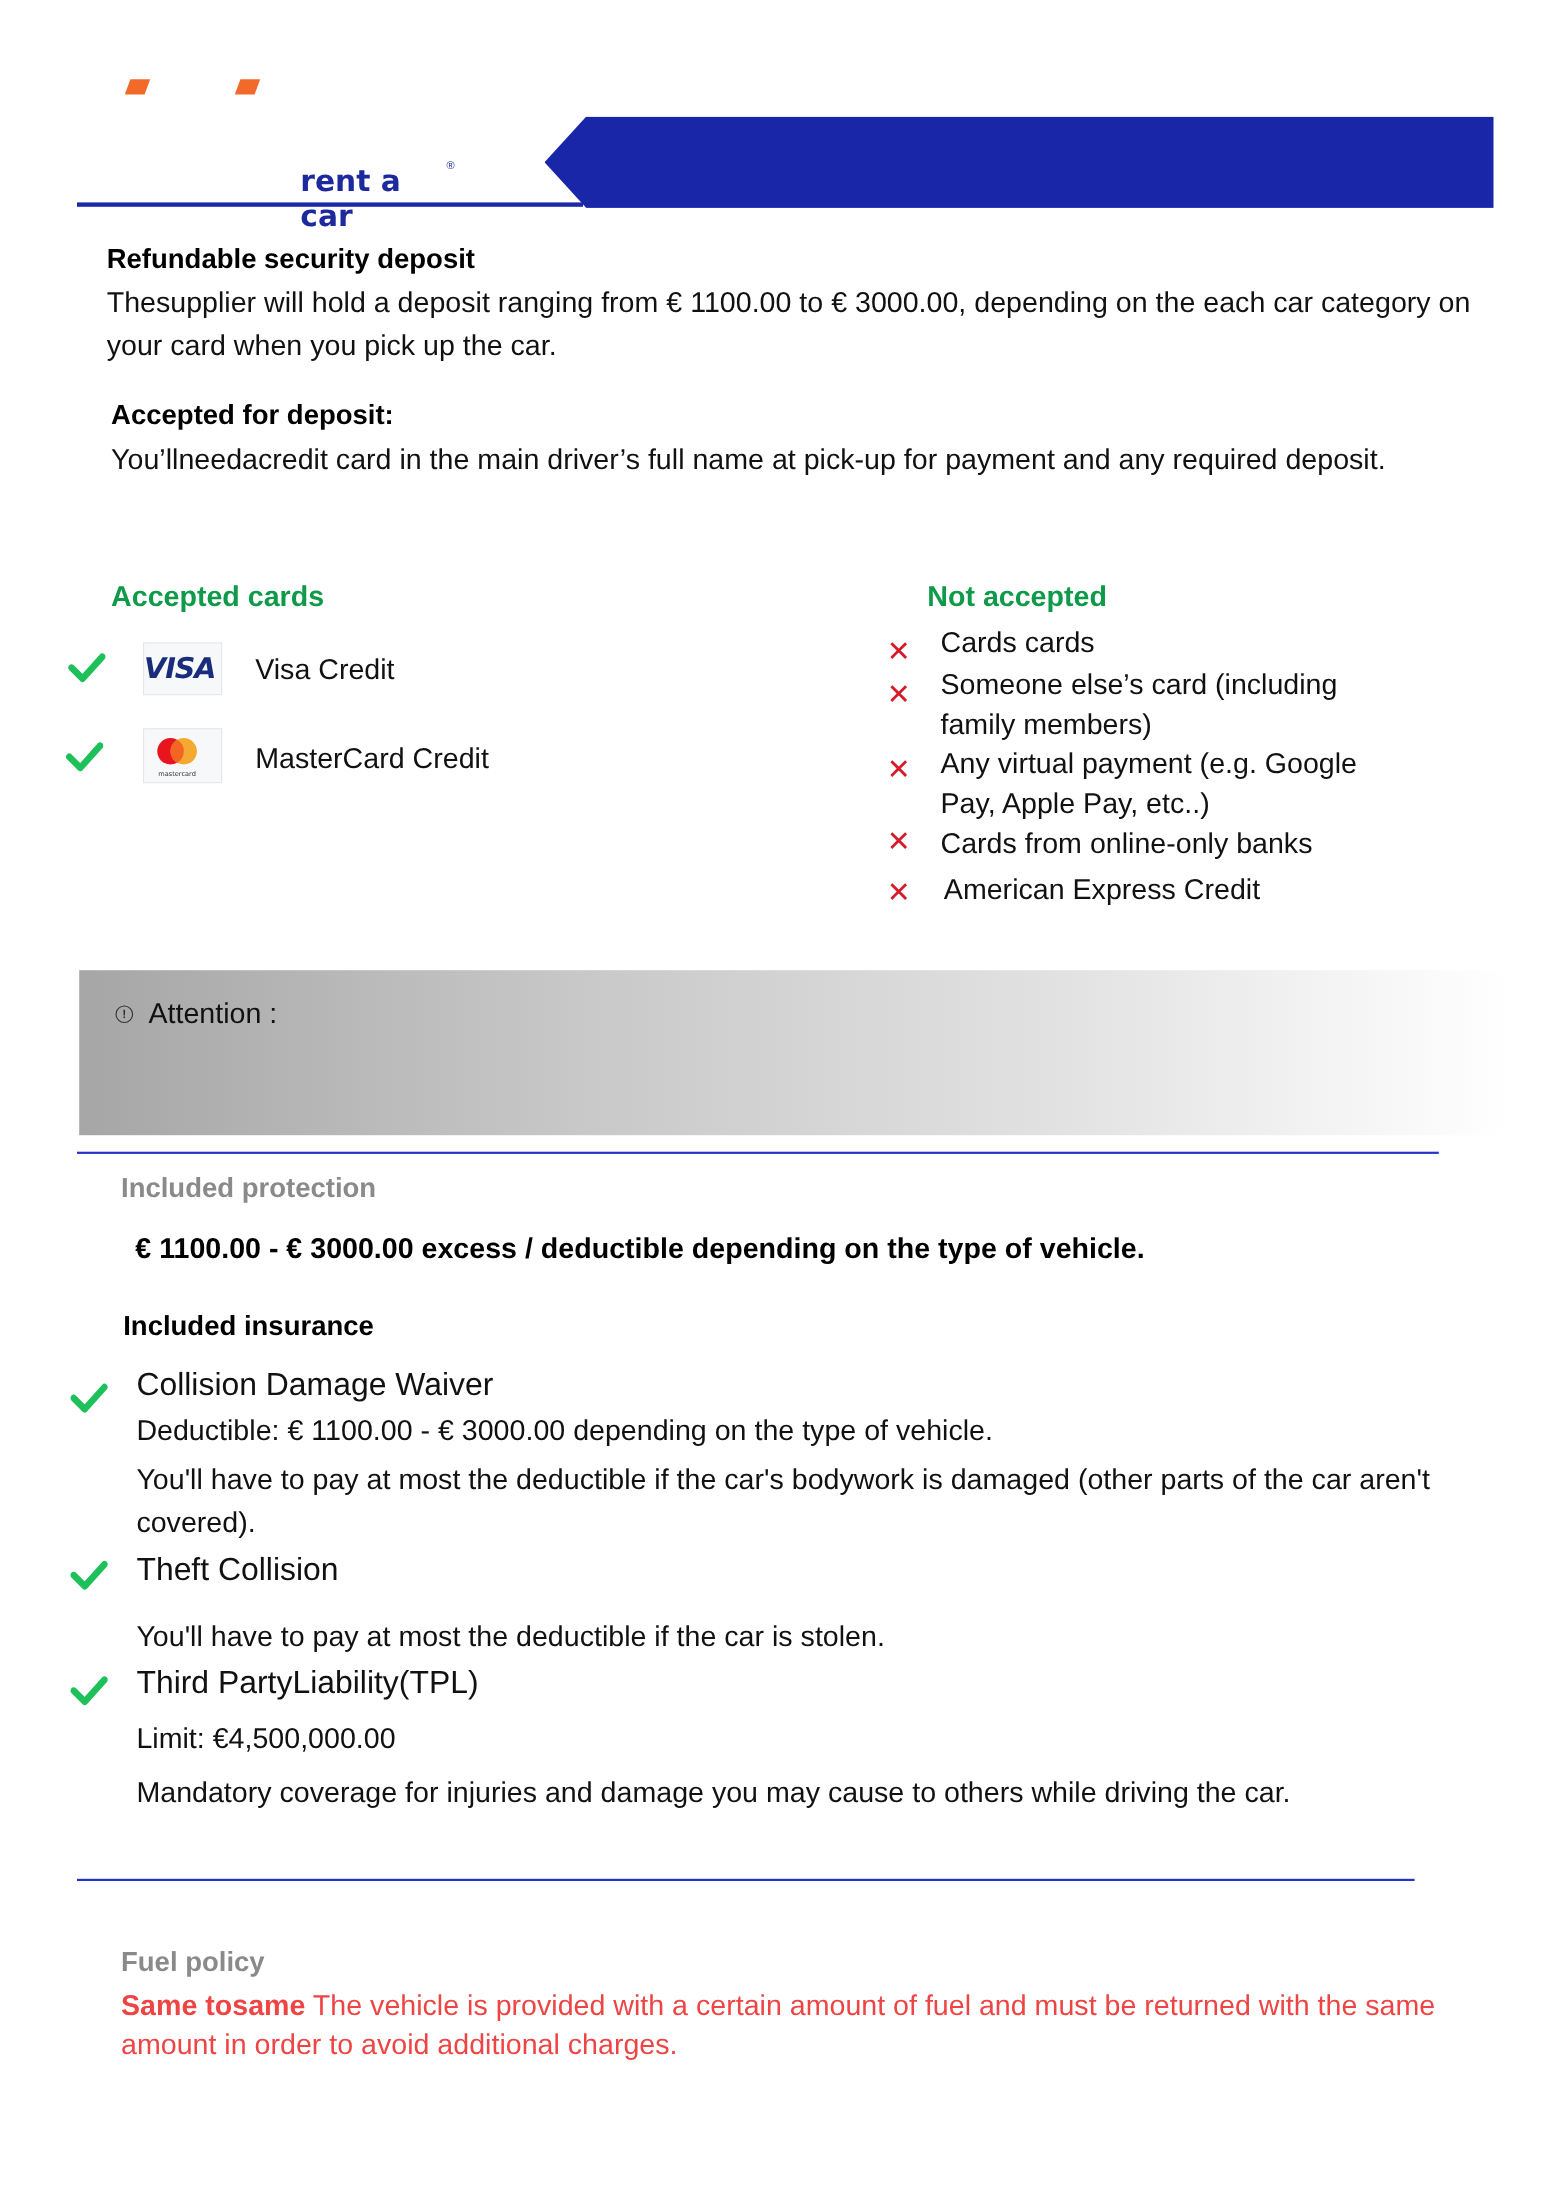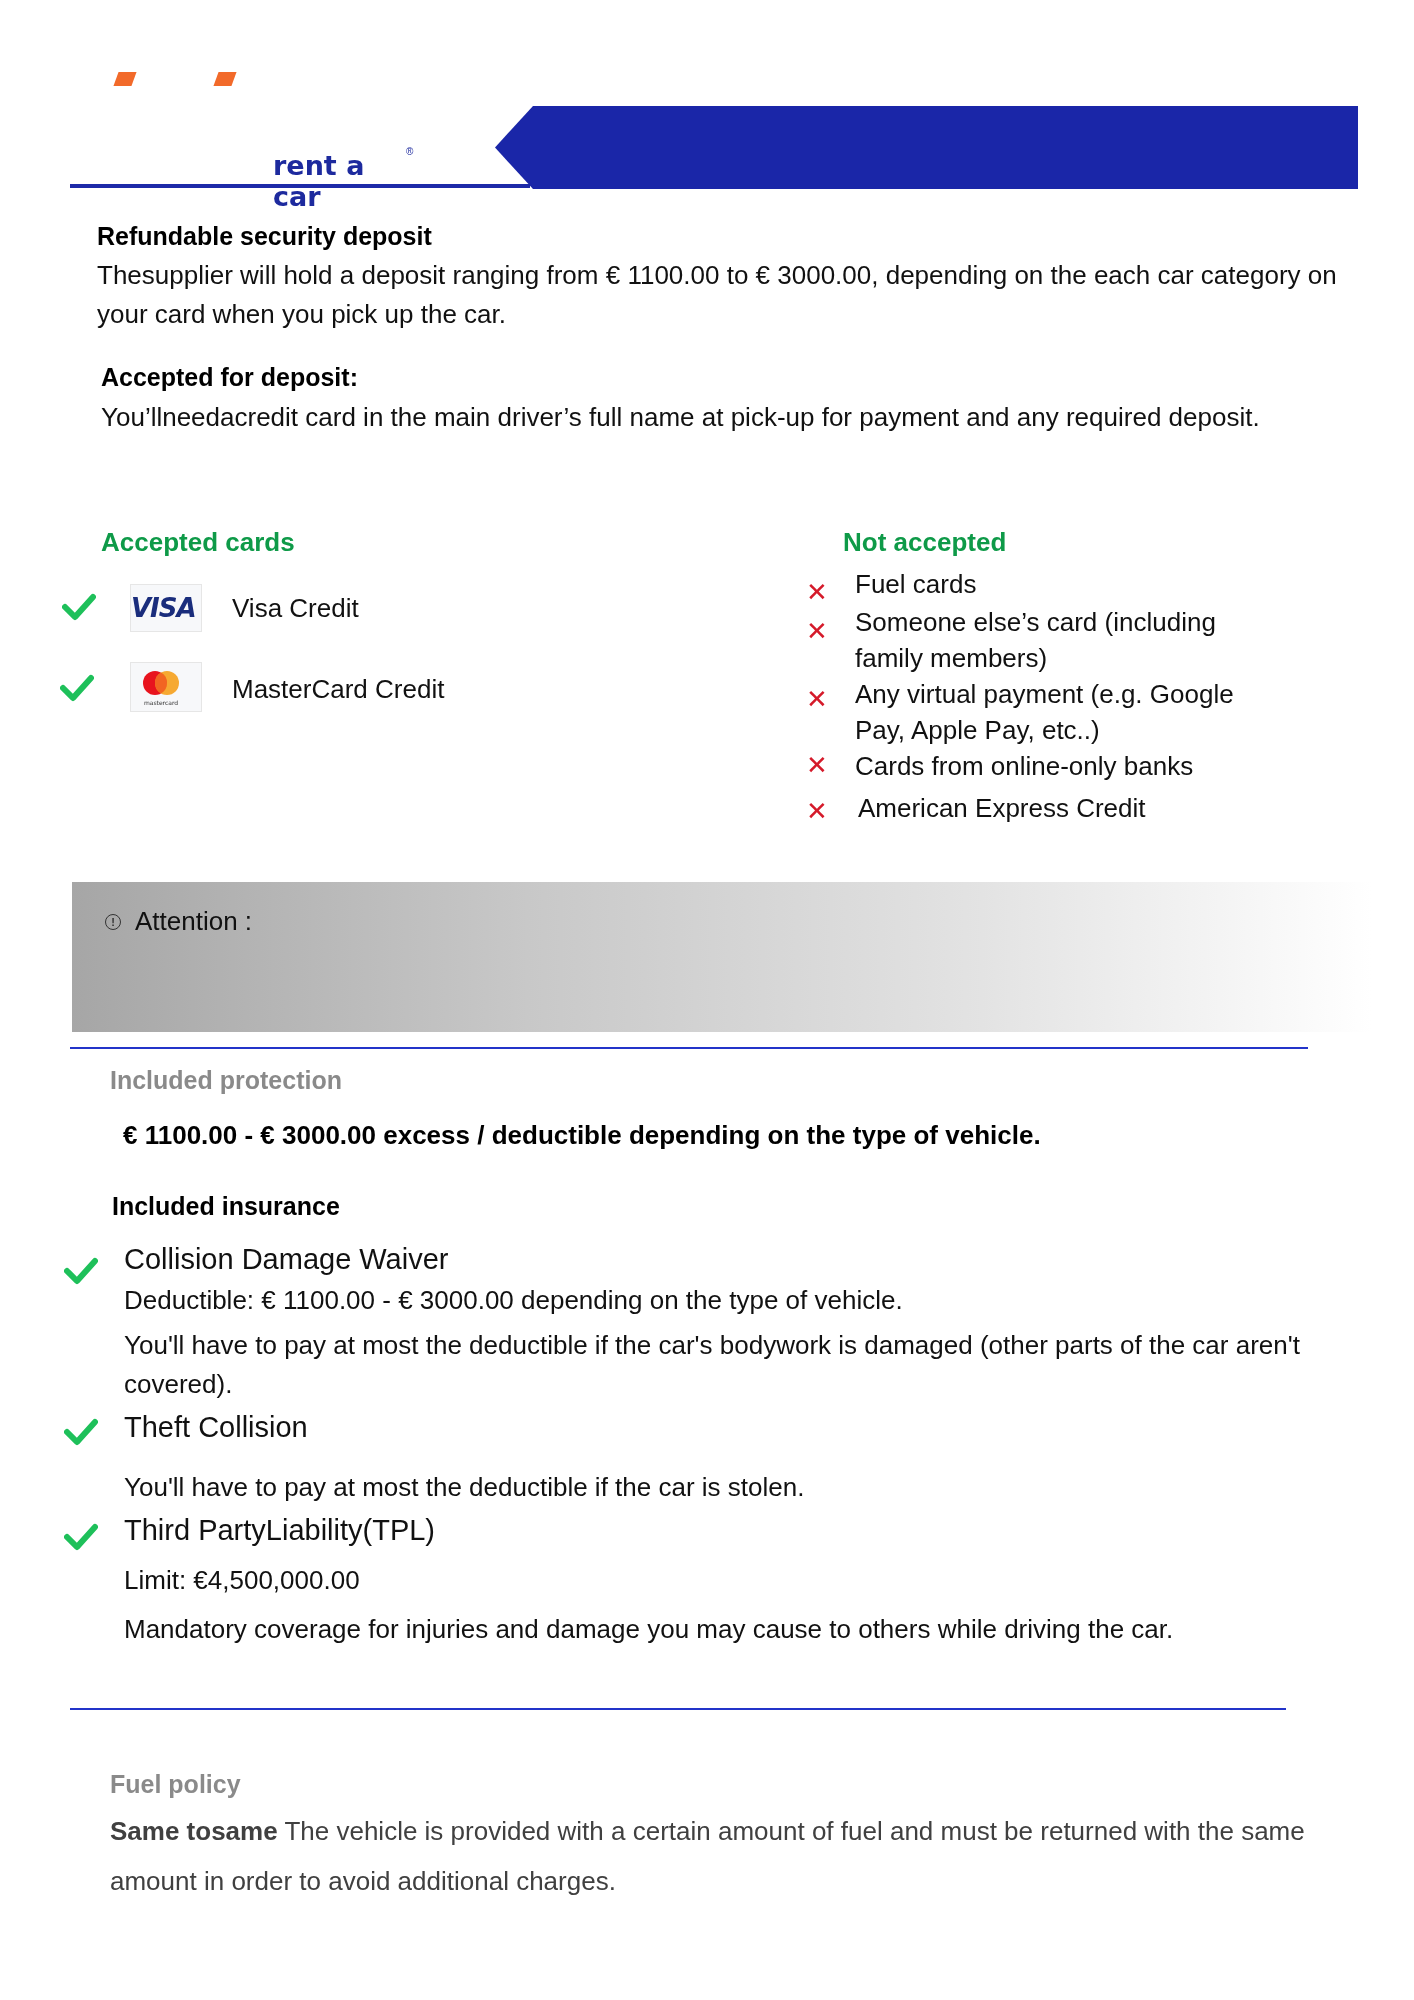--- a/index.html
+++ b/index.html
@@ -82,21 +82,21 @@
     <circle cx="36" cy="18" r="12" fill="#f5a01c" opacity="0.9"></circle>
     <path d="M30 7.6 A12 12 0 0 1 30 28.4 A12 12 0 0 1 30 7.6 Z" fill="#f26522"></path>
     <text x="30" y="40" font-size="6" text-anchor="middle" fill="#333" font-family="DejaVu Sans, sans-serif">mastercard</text>
   </svg>
 </div>
 <div class="abs card-label" style="left:232px; top:674px;">MasterCard Credit</div>
 
 <div class="abs green-h" style="left:843px; top:527px;">Not accepted</div>
 
 <div class="abs xmark" style="left:805px; top:577px;">✕</div>
-<div class="abs na-text" style="left:855px; top:566px; width:420px;">Fuel cards</div>
+<div class="abs na-text" style="left:855px; top:566px; width:420px;">Cards cards</div>
 
 <div class="abs xmark" style="left:805px; top:616px;">✕</div>
 <div class="abs na-text" style="left:855px; top:604px; width:420px;">Someone else’s card (including family members)</div>
 
 <div class="abs xmark" style="left:805px; top:684px;">✕</div>
 <div class="abs na-text" style="left:855px; top:676px; width:420px;">Any virtual payment (e.g. Google Pay, Apple Pay, etc..)</div>
 
 <div class="abs xmark" style="left:805px; top:750px;">✕</div>
 <div class="abs na-text" style="left:855px; top:748px; width:460px;">Cards from online-only banks</div>
 
@@ -139,15 +139,15 @@
       <path d="M3 15 L13 25 L31 5" fill="none" stroke="#1ec05a" stroke-width="6" stroke-linecap="round" stroke-linejoin="round"></path>
     </svg>
 </div>
 <div class="abs ins-title" style="left:124px; top:1514px;">Third PartyLiability(TPL)</div>
 <div class="abs ins-text" style="left:124px; top:1561px;">Limit: €4,500,000.00</div>
 <div class="abs ins-text" style="left:124px; top:1610px;">Mandatory coverage for injuries and damage you may cause to others while driving the car.</div>
 
 <div class="abs blue-rule" style="left:70px; top:1708px; width:1216px;"></div>
 
 <div class="abs gray-h" style="left:110px; top:1770px;">Fuel policy</div>
-<div class="abs" style="left:110px; top:1806px; width:1230px; font-size:26px; line-height:50px; color:#404040;">
+<div class="abs" style="left:110px; top:1806px; width:1230px; font-size:26px; line-height:35px; color:#ef4444;">
   <span style="font-weight:bold;">Same tosame</span><span> The vehicle is provided with a certain amount of fuel and must be returned with the same amount in order to avoid additional charges.</span>
 </div>
 
 </body></html>

